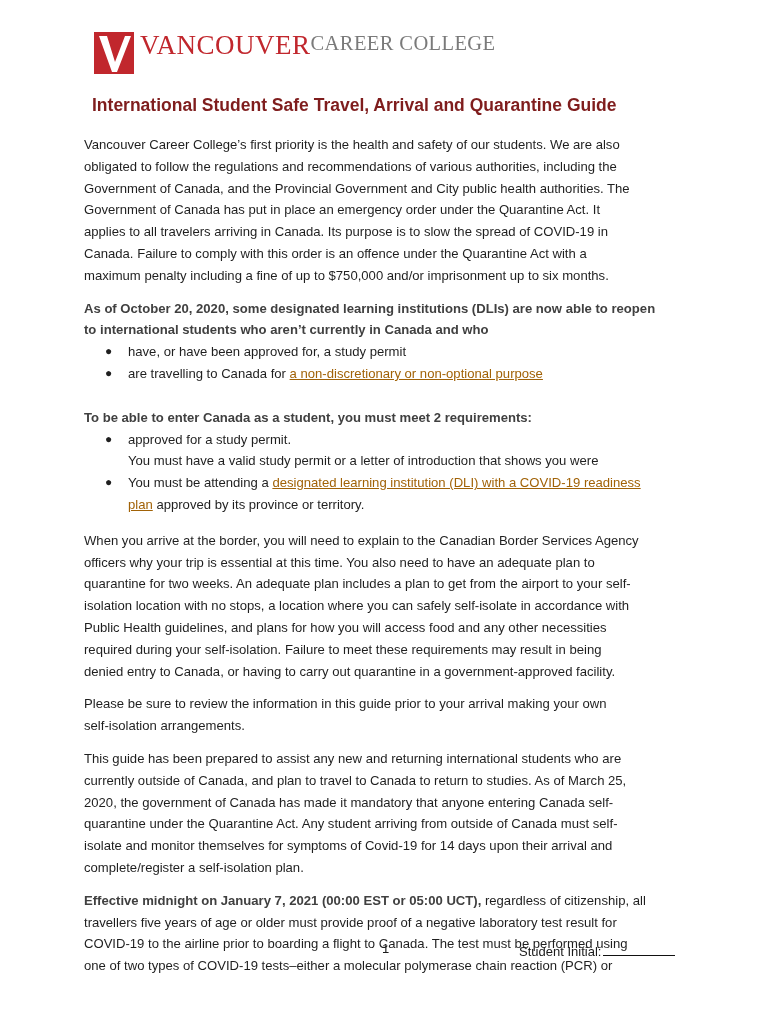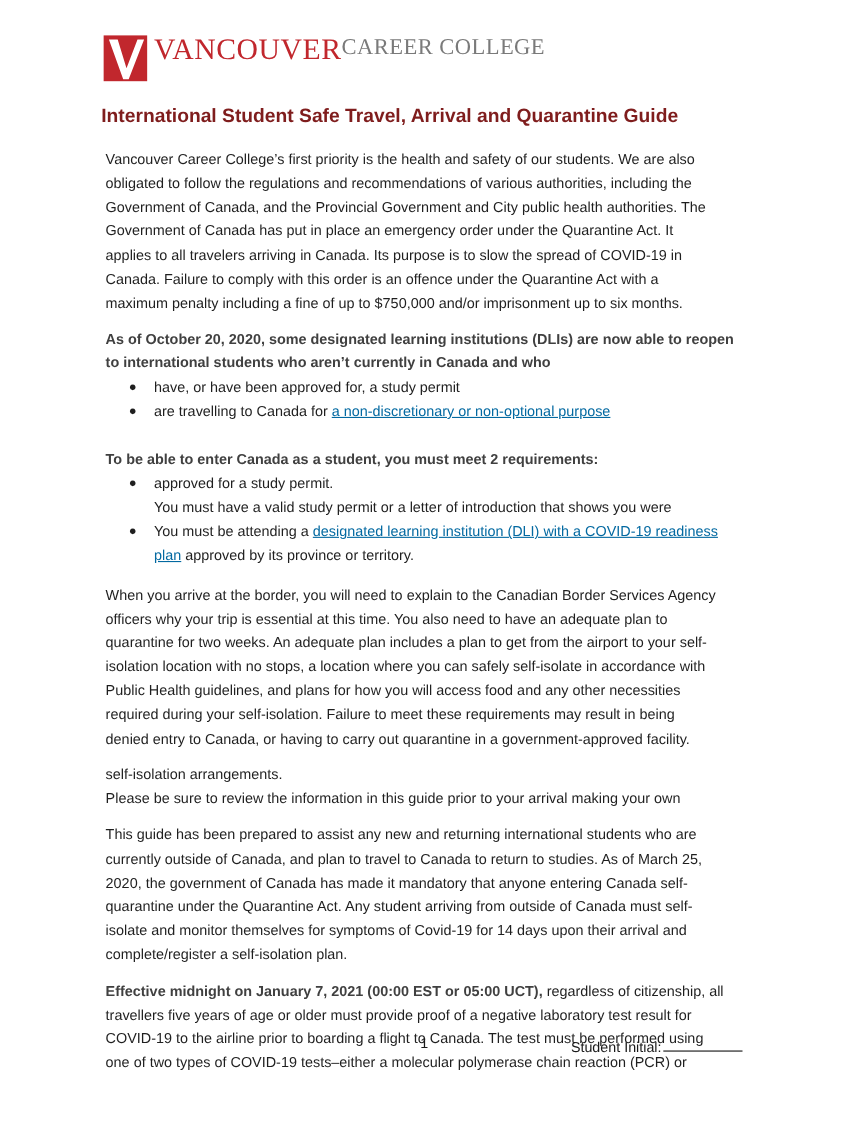--- a/index.html
+++ b/index.html
@@ -61,21 +61,21 @@
       left: 92px;
       top: 95px;
       font-size: 17.5px;
       font-weight: bold;
       color: #7f1d1d;
       white-space: nowrap;
       letter-spacing: 0px;
     }
     .content {
       position: absolute;
-      left: 96px;
+      left: 84px;
       top: 134px;
       width: 592px;
       font-size: 13.1px;
       line-height: 21.8px;
       color: #1f1f1f;
     }
     .content p {
       margin: 0 0 11px 0;
     }
     .bold {
@@ -90,21 +90,21 @@
     .content ul li {
       position: relative;
     }
     .content ul li .bullet {
       position: absolute;
       left: -23px;
       top: 0;
       font-size: 12px;
     }
     a.link {
-      color: #0369a1;
+      color: #a16207;
       text-decoration: underline;
     }
     .block-heading {
       margin: 0;
     }
     .footer {
       position: absolute;
       top: 941px;
       left: 0;
       width: 770px;
@@ -202,22 +202,22 @@
       <span class="line">When you arrive at the border,  you will need to explain to the Canadian Border Services Agency</span>
       <span class="line">officers why your trip is essential at this time. You also need to have an adequate plan to</span>
       <span class="line">quarantine for two weeks. An adequate plan includes a plan to get from the airport to your self-</span>
       <span class="line">isolation location with no stops, a location where you can safely self-isolate in accordance with</span>
       <span class="line">Public Health guidelines, and plans for how you will access food and any other necessities</span>
       <span class="line">required during your self-isolation. Failure to meet these requirements may result in being</span>
       <span class="line">denied entry to Canada, or having to carry out quarantine in a government-approved  facility.</span>
     </p>
 
     <p>
+      <span class="line">Please be sure to review the information in this guide prior to your arrival making your own</span>
       <span class="line">self-isolation arrangements.</span>
-      <span class="line">Please be sure to review the information in this guide prior to your arrival making your own</span>
     </p>
 
     <p>
       <span class="line">This guide has been prepared to assist any new and returning international students who are</span>
       <span class="line">currently outside of Canada, and plan to travel to Canada to return to studies. As of March 25,</span>
       <span class="line">2020, the government  of Canada has made it mandatory that anyone entering Canada self-</span>
       <span class="line">quarantine under  the Quarantine Act. Any student arriving from outside of Canada must self-</span>
       <span class="line">isolate and monitor  themselves for symptoms  of Covid-19 for 14 days upon their arrival and</span>
       <span class="line">complete/register a self-isolation plan.</span>
     </p>

